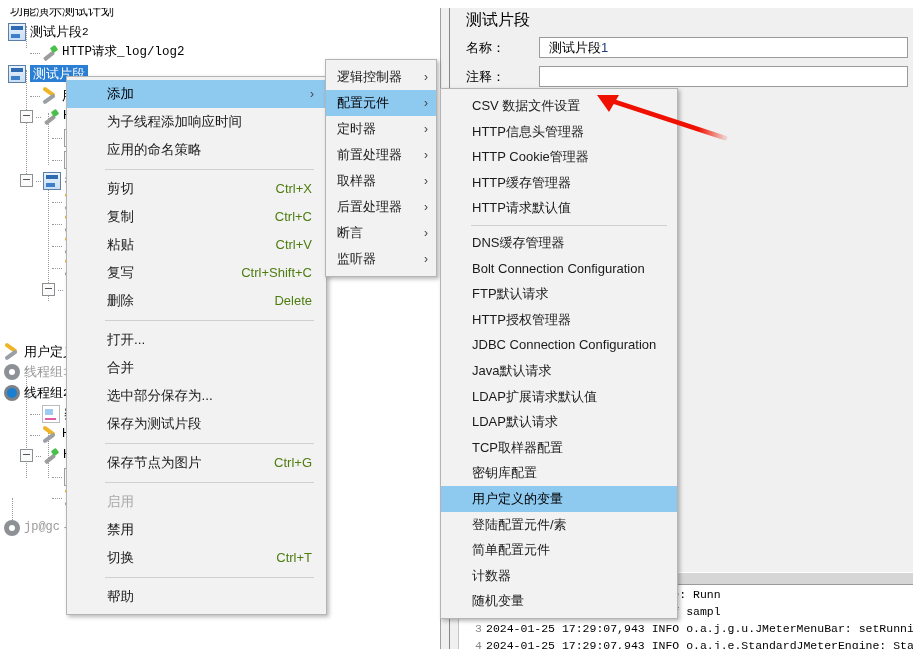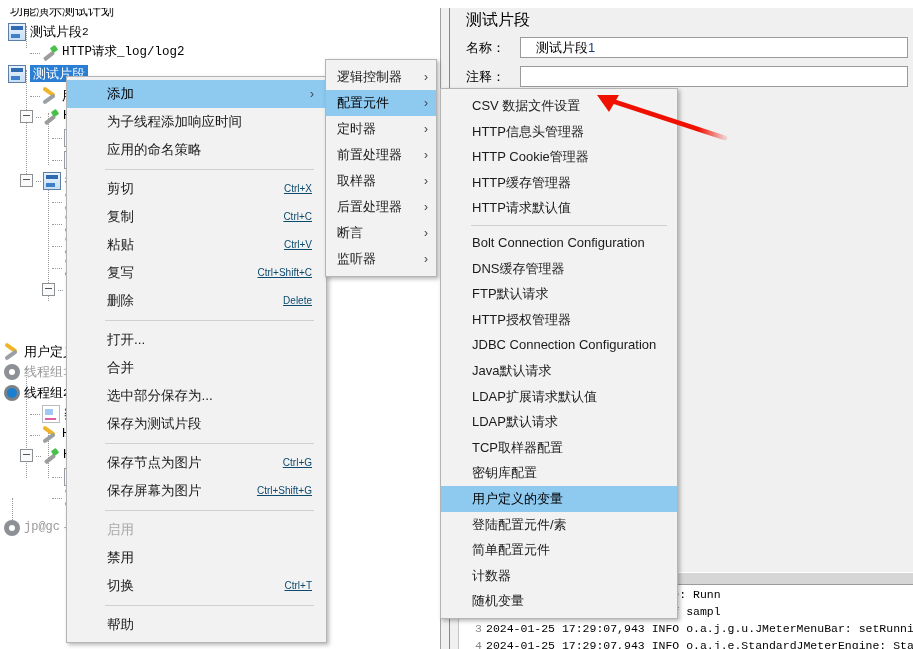--- a/index.html
+++ b/index.html
@@ -157,35 +157,36 @@
   .panel-title {
     font-size:16px;
     color:#000;
     padding: 2px 0 4px 16px;
     font-weight: normal;
   }
   .field-row {
     display:flex;
     align-items:center;
     padding: 2px 6px 2px 16px;
+    gap: 19px;
   }
   .field-label {
     width:54px;
     font-size:13px;
     color:#000;
     flex: 0 0 auto;
   }
   .field-input {
     flex: 1 1 auto;
     height:19px;
     background:#ffffff;
     border:1px solid #9a9a9a;
     font-size:13px;
     line-height:19px;
-    padding: 0 15px;
+    padding: 0 9px;
     color:#000;
     overflow:hidden;
     white-space:nowrap;
   }
   .field-input .num { color:#1b3e7a; }
 
   
   #log-area {
     position:absolute;
     left:8px; right:0; bottom:0;
@@ -251,23 +252,22 @@
   }
   .menu-item.hl {
     background:#8ec9f0;
     color:#000;
   }
   .menu-item.disabled { color:#a9a9a9; }
   .menu-item .accel {
     position:absolute;
     right:14px;
     top:0;
-    font-size:10px;
-    color:#0c4a6e;
-    text-decoration:underline;
+    font-size:13px;
+    color:#4d7c0f;
   }
   .menu-item .chev {
     position:absolute;
     right:12px;
     top:0;
     font-size:12px;
     color:#444;
   }
   .menu-sep {
     height:1px;
@@ -509,24 +509,20 @@
       <span>选中部分保存为...</span>
     </div>
     <div class="menu-item">
       <span>保存为测试片段</span>
     </div>
     <div class="menu-sep"></div>
     <div class="menu-item">
       <span>保存节点为图片</span>
       <span class="accel">Ctrl+G</span>
     </div>
-    <div class="menu-item">
-      <span>保存屏幕为图片</span>
-      <span class="accel">Ctrl+Shift+G</span>
-    </div>
     <div class="menu-sep"></div>
     <div class="menu-item disabled">
       <span>启用</span>
     </div>
     <div class="menu-item">
       <span>禁用</span>
     </div>
     <div class="menu-item">
       <span>切换</span>
       <span class="accel">Ctrl+T</span>
@@ -583,24 +579,24 @@
       <span>HTTP Cookie管理器</span>
     </div>
     <div class="menu-item">
       <span>HTTP缓存管理器</span>
     </div>
     <div class="menu-item">
       <span>HTTP请求默认值</span>
     </div>
     <div class="menu-sep"></div>
     <div class="menu-item">
+      <span>DNS缓存管理器</span>
+    </div>
+    <div class="menu-item">
       <span>Bolt Connection Configuration</span>
-    </div>
-    <div class="menu-item">
-      <span>DNS缓存管理器</span>
     </div>
     <div class="menu-item">
       <span>FTP默认请求</span>
     </div>
     <div class="menu-item">
       <span>HTTP授权管理器</span>
     </div>
     <div class="menu-item">
       <span>JDBC Connection Configuration</span>
     </div>

